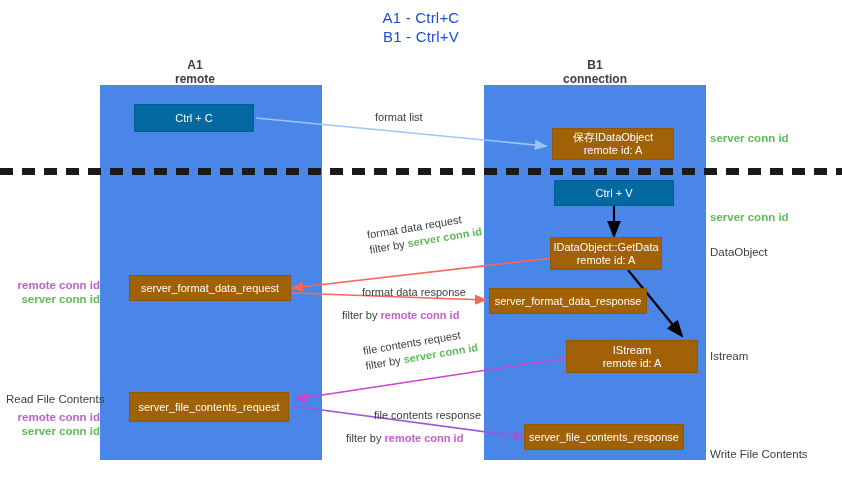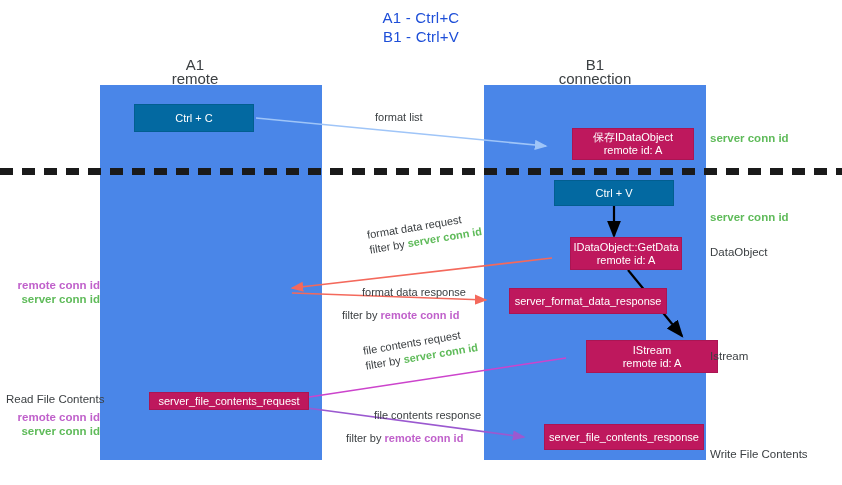--- a/index.html
+++ b/index.html
@@ -24,23 +24,24 @@
     text-align: center;
     font-size: 15px;
     color: #1d4ed8;
     line-height: 19px;
     letter-spacing: .2px;
   }
 
   
   .lane-head {
     text-align: center;
-    font-size: 15px;
+    font-size: 12px;
     color: #3c4043;
     line-height: 14px;
+    font-weight: bold;
   }
 
   
   .lane {
     background: #4a86e8;
   }
 
   
   .box {
     box-sizing: border-box;
@@ -48,21 +49,21 @@
     flex-direction: column;
     align-items: center;
     justify-content: center;
     text-align: center;
     color: #ffffff;
     font-size: 11px;
     line-height: 13px;
     border: 1px solid rgba(0,0,0,0.10);
   }
   .box.green { background: #0369a1; text-align: center; }
-  .box.orange { background: #be185d; margin-left: 20px; }
+  .box.orange { background: #a16207; }
   .box .l2 { font-size: 11px; }
 
   
   .side-label {
     font-size: 11.5px;
     line-height: 14px;
     color: #3c4043;
   }
   .green-txt { color: #5fbb5a; font-weight: bold; }
   .magenta-txt { color: #c061cb; font-weight: bold; }
@@ -166,26 +167,29 @@
   <div class="abs box orange" style="left:550px; top:237px; width:112px; height:33px;">
     <div>IDataObject::GetData</div>
     <div class="l2">remote id: A</div>
   </div>
 
   <div class="abs box orange" style="left:566px; top:340px; width:132px; height:33px;">
     <div>IStream</div>
     <div class="l2">remote id: A</div>
   </div>
 
+  <div class="abs box orange" style="left:129px; top:275px; width:162px; height:26px;">
+    <div>server_format_data_request</div>
+  </div>
 
   <div class="abs box orange" style="left:489px; top:288px; width:158px; height:26px;">
     <div>server_format_data_response</div>
   </div>
 
-  <div class="abs box orange" style="left:129px; top:392px; width:160px; height:18px;">
+  <div class="abs box orange" style="left:129px; top:392px; width:160px; height:30px;">
     <div>server_file_contents_request</div>
   </div>
 
   <div class="abs box orange" style="left:524px; top:424px; width:160px; height:26px;">
     <div>server_file_contents_response</div>
   </div>
 
   <div class="abs cap" style="left:375px; top:110px;">
     <span>format list</span>
   </div>

